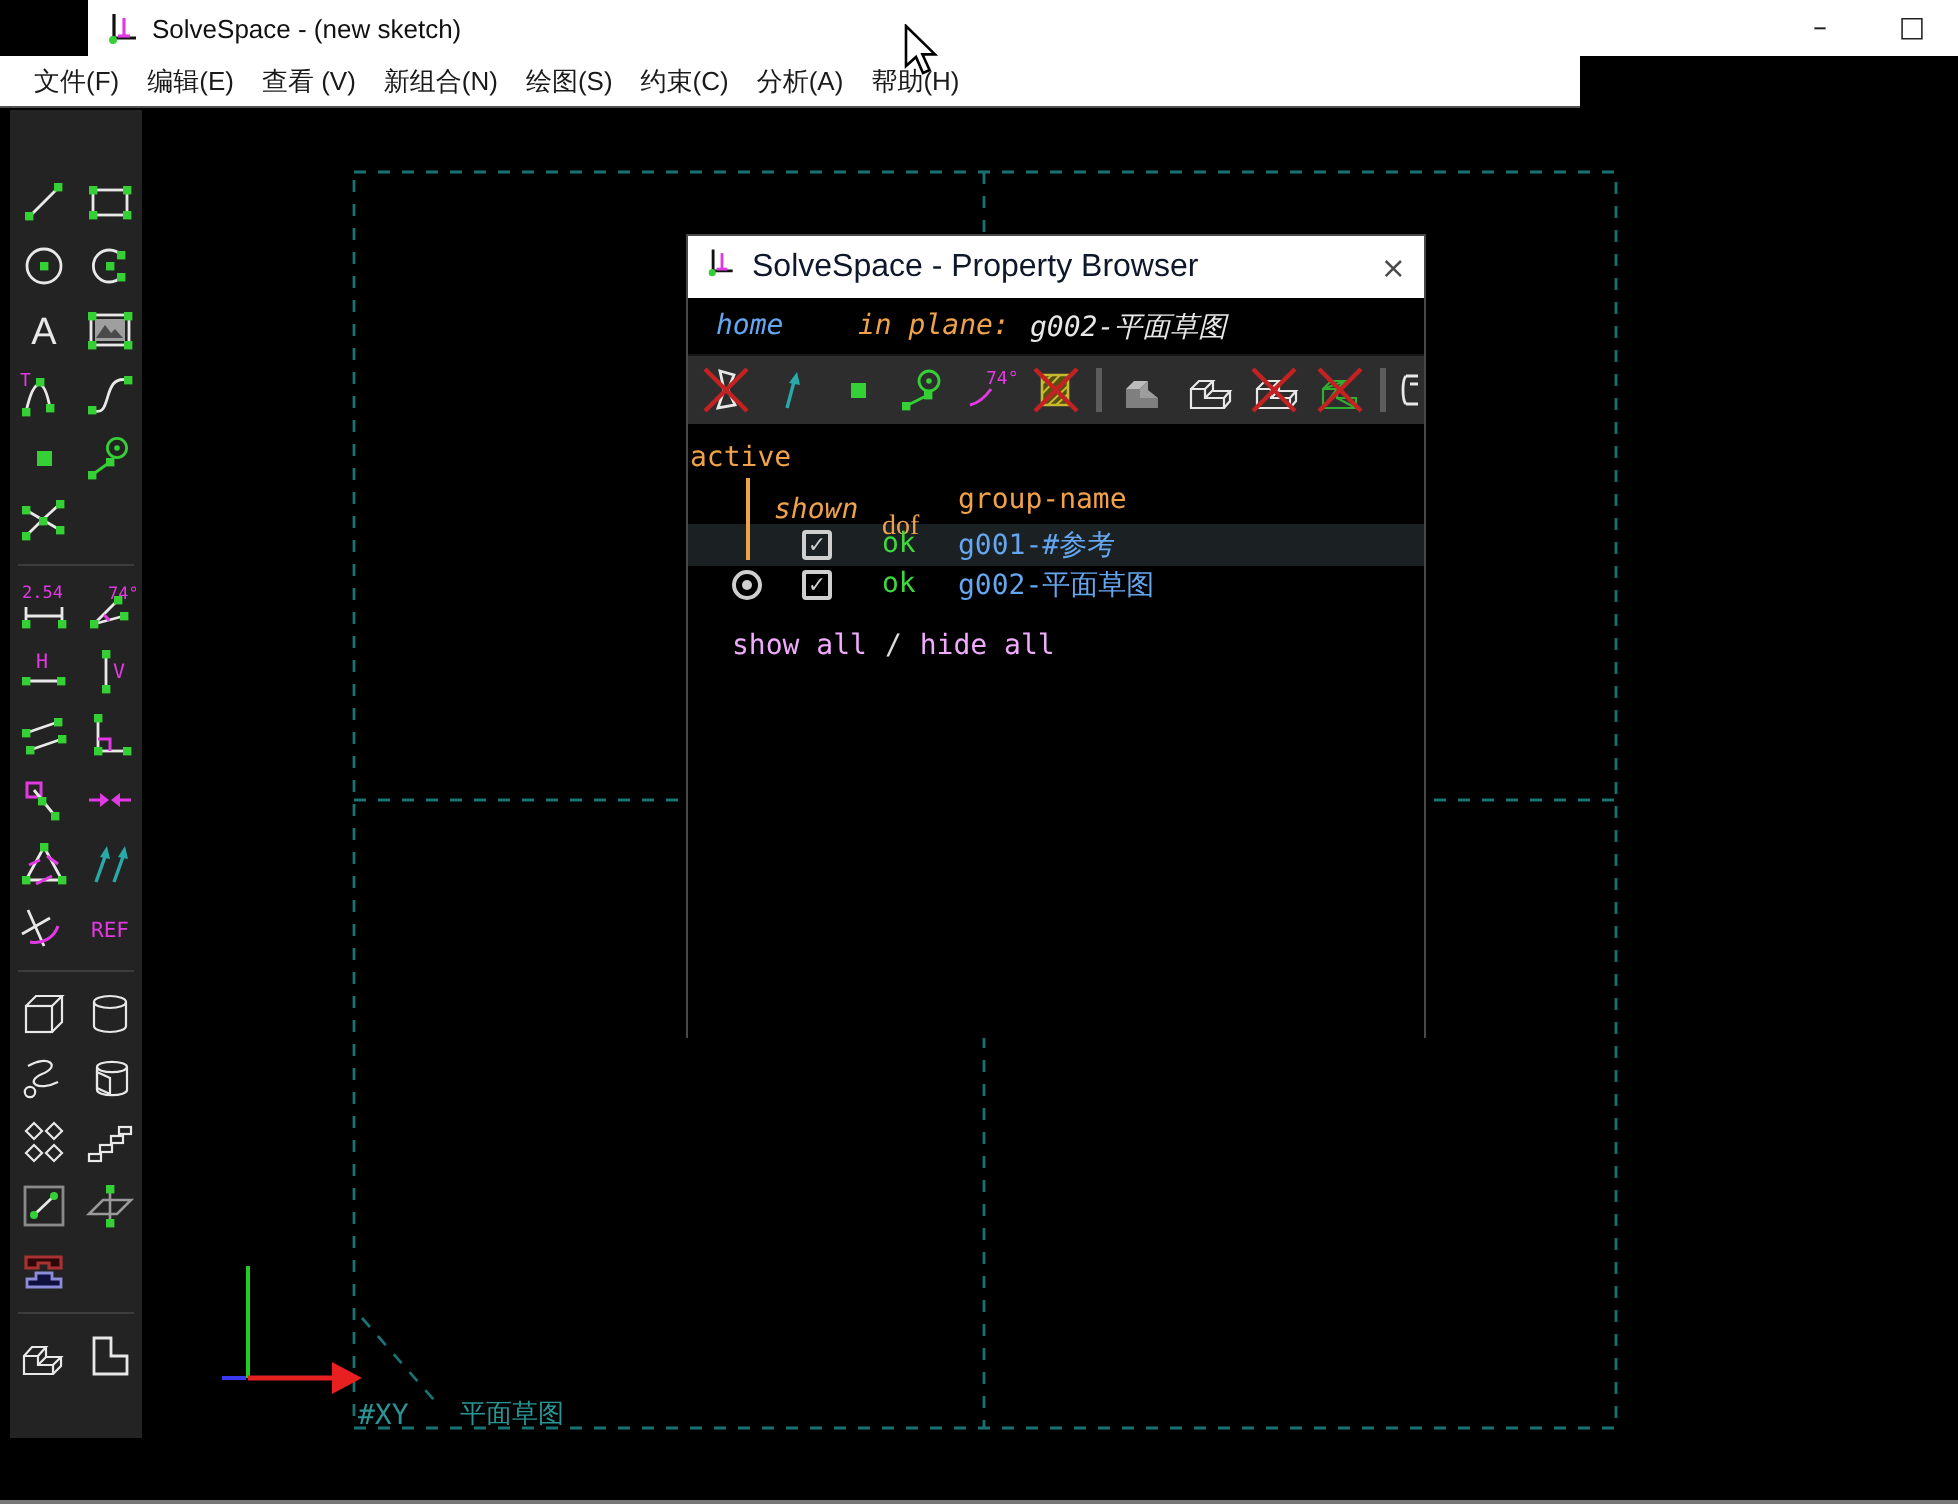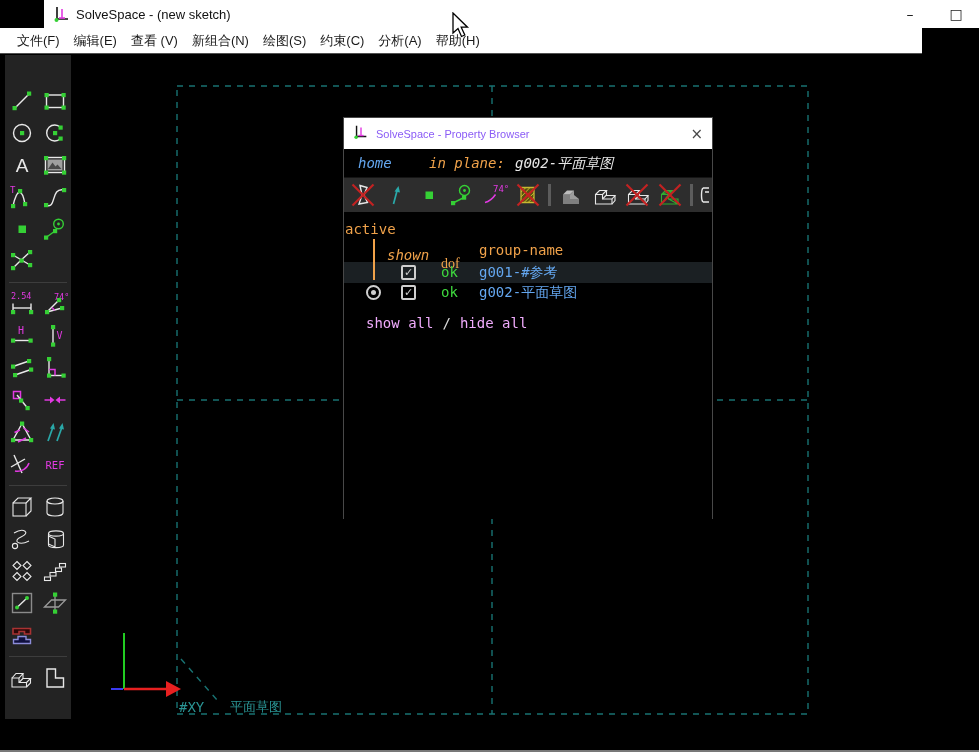--- a/index.html
+++ b/index.html
@@ -5,38 +5,38 @@
   html,body{margin:0;padding:0;background:#000;}
   #stage{position:relative;width:979px;height:752px;overflow:hidden;background:#000;
          font-family:"Liberation Sans",sans-serif;}
   
   .titlebar{position:absolute;left:0;top:0;width:979px;height:28px;background:#ffffff;z-index:6;margin-left:44px;}
   .app-icon{position:absolute;left:9px;top:5px;}
   .title-text{position:absolute;left:32px;top:7px;font-size:13px;color:#111;}
   .win-btn{position:absolute;top:0;height:28px;width:40px;text-align:center;line-height:28px;
            font-size:14px;color:#222;font-family:"DejaVu Sans",sans-serif;}
   #btn-min{left:846px;} #btn-max{left:892px;} #btn-close{left:938px;}
-  .menubar{position:absolute;left:0;top:28px;width:922px;height:26px;background:#ffffff;
+  .menubar{position:absolute;left:0;top:28px;width:790px;height:26px;background:#ffffff;
            border-bottom:1px solid #505050;box-sizing:border-box;display:flex;align-items:center;
            padding-left:10px;z-index:6;}
   .menu-item{padding:0 7px;font-size:13px;color:#1a1a1a;white-space:nowrap;}
   .bottom-strip{position:absolute;left:0;bottom:0;width:979px;height:2px;background:#787878;z-index:7;}
   
   .left-toolbar{position:absolute;left:5px;top:55px;width:66px;height:664px;background:#232323;
                 z-index:4;padding-top:30px;box-sizing:border-box;}
   .tool-group{display:flex;flex-wrap:wrap;width:66px;}
   .tool-cell{width:33px;height:32px;display:flex;align-items:center;justify-content:center;}
   .tool-sep{width:58px;margin:5px 4px;border-top:1px solid #3d3d3d;height:0;}
   
   #canvas-svg{position:absolute;left:0;top:0;z-index:1;}
   
   .pb{position:absolute;left:343px;top:117px;width:370px;height:402px;background:#000;
       border:1px solid #484848;box-sizing:border-box;z-index:5;}
   .pb-title{height:31px;background:#ffffff;display:flex;align-items:center;padding:0 9px;gap:7px;}
-  .pb-title-text{font-size:11px;color:#8b5cf6;}
+  .pb-title-text{font-size:16px;color:#0f172a;}
   .pb-close{margin-left:auto;color:#4a4a4a;font-size:15px;font-family:"DejaVu Sans",sans-serif;}
   .pb-nav{position:relative;height:28px;background:#000;
           font-family:"DejaVu Sans Mono",monospace;font-size:14px;font-style:italic;}
   .pb-nav span{position:absolute;top:6px;white-space:nowrap;}
   .pb-home{left:14px;color:#64a7f0;}
   .pb-inplane{left:85px;color:#f0a24a;}
   .pb-planename{left:171px;color:#e8e8e8;}
   .pb-toolbar{height:34px;background:#2d2d2d;border-top:1px solid #151515;display:flex;
               align-items:center;padding-left:6px;overflow:hidden;}
   .pb-tool{width:26px;height:26px;margin-right:7px;flex:0 0 auto;}

